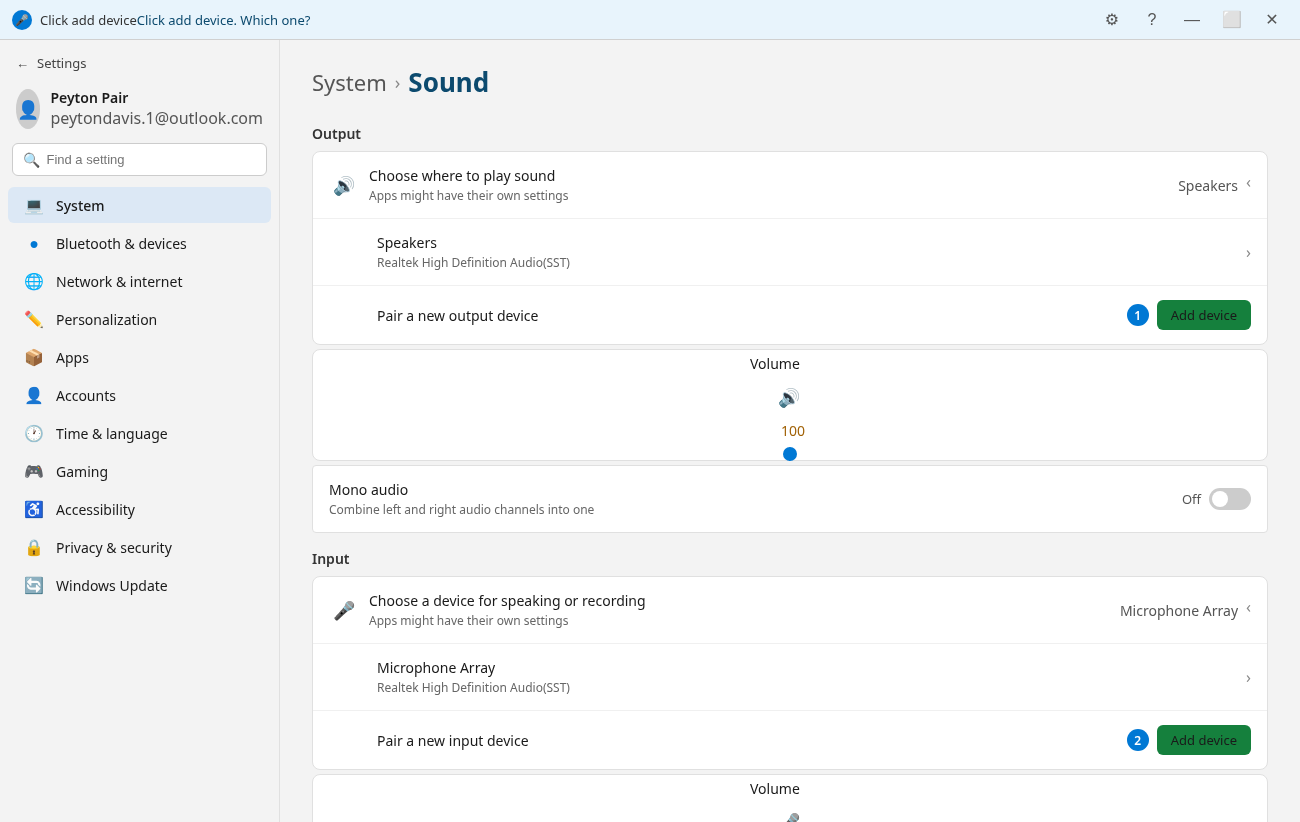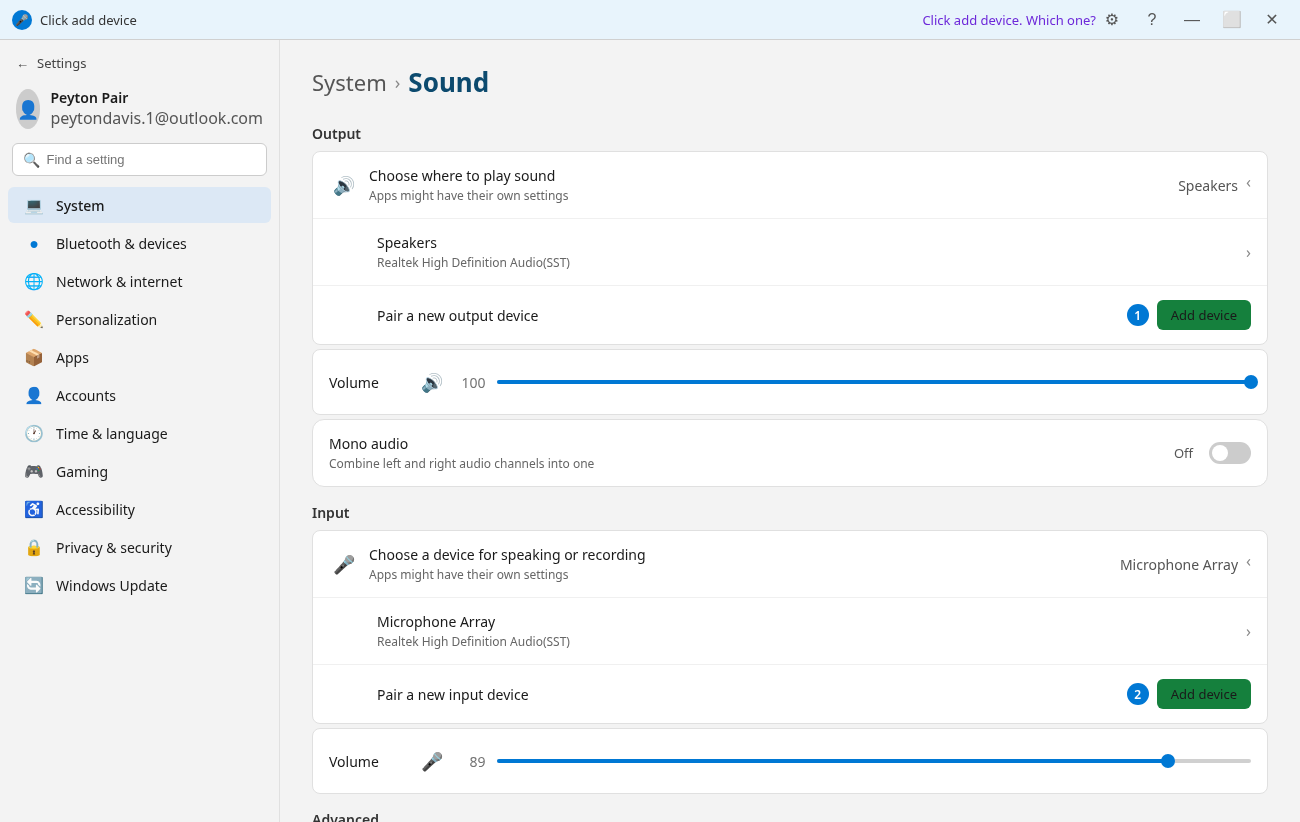--- a/index.html
+++ b/index.html
@@ -11,21 +11,21 @@
       background: #e8f4fc;
       display: flex;
       align-items: center;
       padding: 0 12px;
       justify-content: space-between;
       border-bottom: 1px solid #d0d0d0;
     }
     .titlebar-left { display: flex; align-items: center; gap: 8px; }
     .titlebar-logo { width: 20px; height: 20px; background: #0078d4; border-radius: 50%; display: flex; align-items: center; justify-content: center; color: white; font-size: 11px; }
     .titlebar-app-title { font-size: 13px; color: #333; }
-    .titlebar-center { font-size: 13px; color: #6d28d9; flex: 1; text-align: right; }
+    .titlebar-center { font-size: 13px; color: #0c4a6e; flex: 1; text-align: left; }
     .titlebar-right { display: flex; align-items: center; gap: 8px; }
     .titlebar-btn { width: 32px; height: 32px; display: flex; align-items: center; justify-content: center; border-radius: 4px; cursor: pointer; font-size: 16px; color: #555; background: transparent; border: none; }
 
     
     .main-layout { display: flex; flex: 1; overflow: hidden; }
 
     
     .sidebar {
       width: 280px;
       background: #f3f3f3;
@@ -109,42 +109,42 @@
       border-radius: 50%;
       color: white;
       font-size: 12px;
       font-weight: 600;
       display: flex; align-items: center; justify-content: center;
       flex-shrink: 0;
     }
 
     
     .volume-row {
-      display: flex; align-items: center; padding: 20px 16px; background: white;
-      border-radius: 8px; border: 1px solid #e0e0e0; margin-bottom: 4px; gap: 12px;
+      display: flex; align-items: center; padding: 4px 16px; background: white;
+      border-radius: 8px; border: 1px solid #e0e0e0; margin-bottom: 4px; gap: 12px; flex-direction: column;
     }
     .volume-label { font-size: 14px; color: #1a1a1a; flex-shrink: 0; width: 80px; }
     .volume-icon { color: #555; font-size: 18px; flex-shrink: 0; }
-    .volume-number { font-size: 14px; color: #737373; width: 30px; text-align: right; flex-shrink: 0; }
+    .volume-number { font-size: 14px; color: #a16207; width: 30px; text-align: right; flex-shrink: 0; }
     .slider-container { flex: 1; position: relative; height: 20px; display: flex; align-items: center; }
     .slider-track { width: 100%; height: 4px; background: #d0d0d0; border-radius: 2px; position: relative; }
     .slider-fill { position: absolute; left: 0; top: 0; height: 4px; background: #0078d4; border-radius: 2px; }
     .slider-thumb { position: absolute; top: 50%; transform: translate(-50%, -50%); width: 14px; height: 14px; background: #0078d4; border-radius: 50%; }
 
     
     .toggle { width: 42px; height: 22px; background: #ccc; border-radius: 11px; position: relative; cursor: pointer; flex-shrink: 0; }
     .toggle.off { background: #ccc; }
     .toggle-thumb { position: absolute; top: 3px; width: 16px; height: 16px; background: white; border-radius: 50%; transition: left 0.2s; }
     .toggle.off .toggle-thumb { left: 3px; }
     .toggle-label { font-size: 13px; color: #555; }
 
     
-    .mono-row { display: flex; align-items: center; padding: 14px 16px; background: white; border-radius: 12px; border: 1px solid #e0e0e0; margin-bottom: 4px; }
+    .mono-row { display: flex; align-items: center; padding: 14px 16px; background: white; border-radius: 4px; border: 1px solid #e0e0e0; margin-bottom: 4px; }
     .mono-text { flex: 1; }
-    .mono-right { display: flex; align-items: center; gap: 16px; margin-left: 32px; }
+    .mono-right { display: flex; align-items: center; gap: 8px; margin-left: 32px; }
 
     
     .advanced-row { display: flex; align-items: center; padding: 14px 16px; background: white; border-radius: 8px; border: 1px solid #e0e0e0; margin-bottom: 4px; }
   </style>
 </head>
 <body>
 
 <div class="titlebar">
   <div class="titlebar-left">
     <div class="titlebar-logo">🎤</div>

